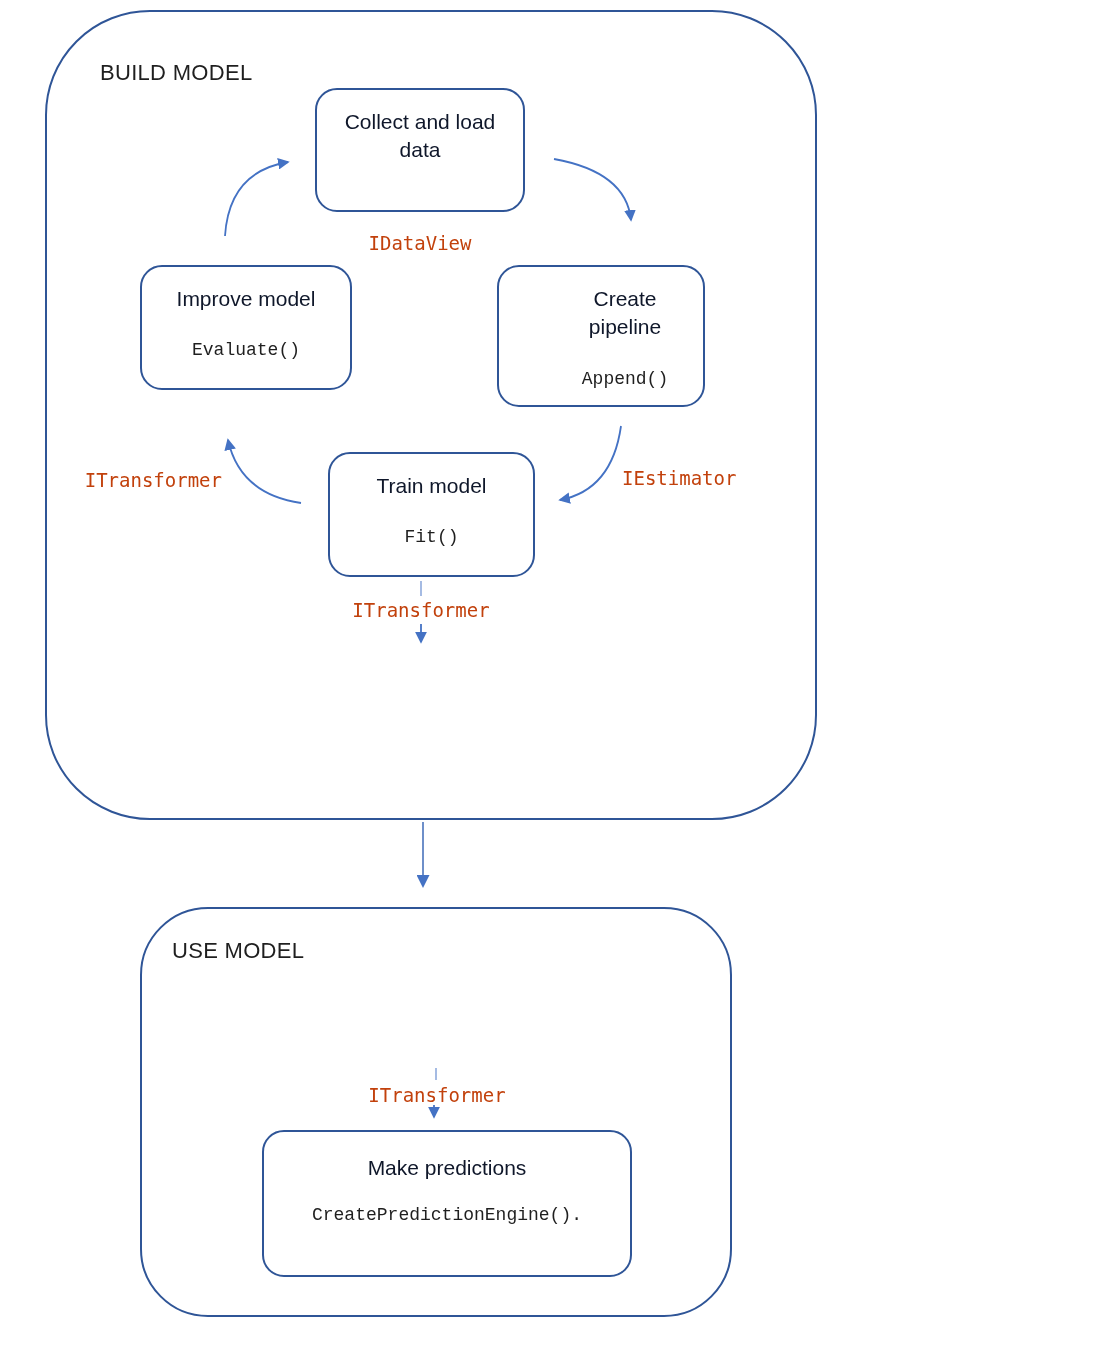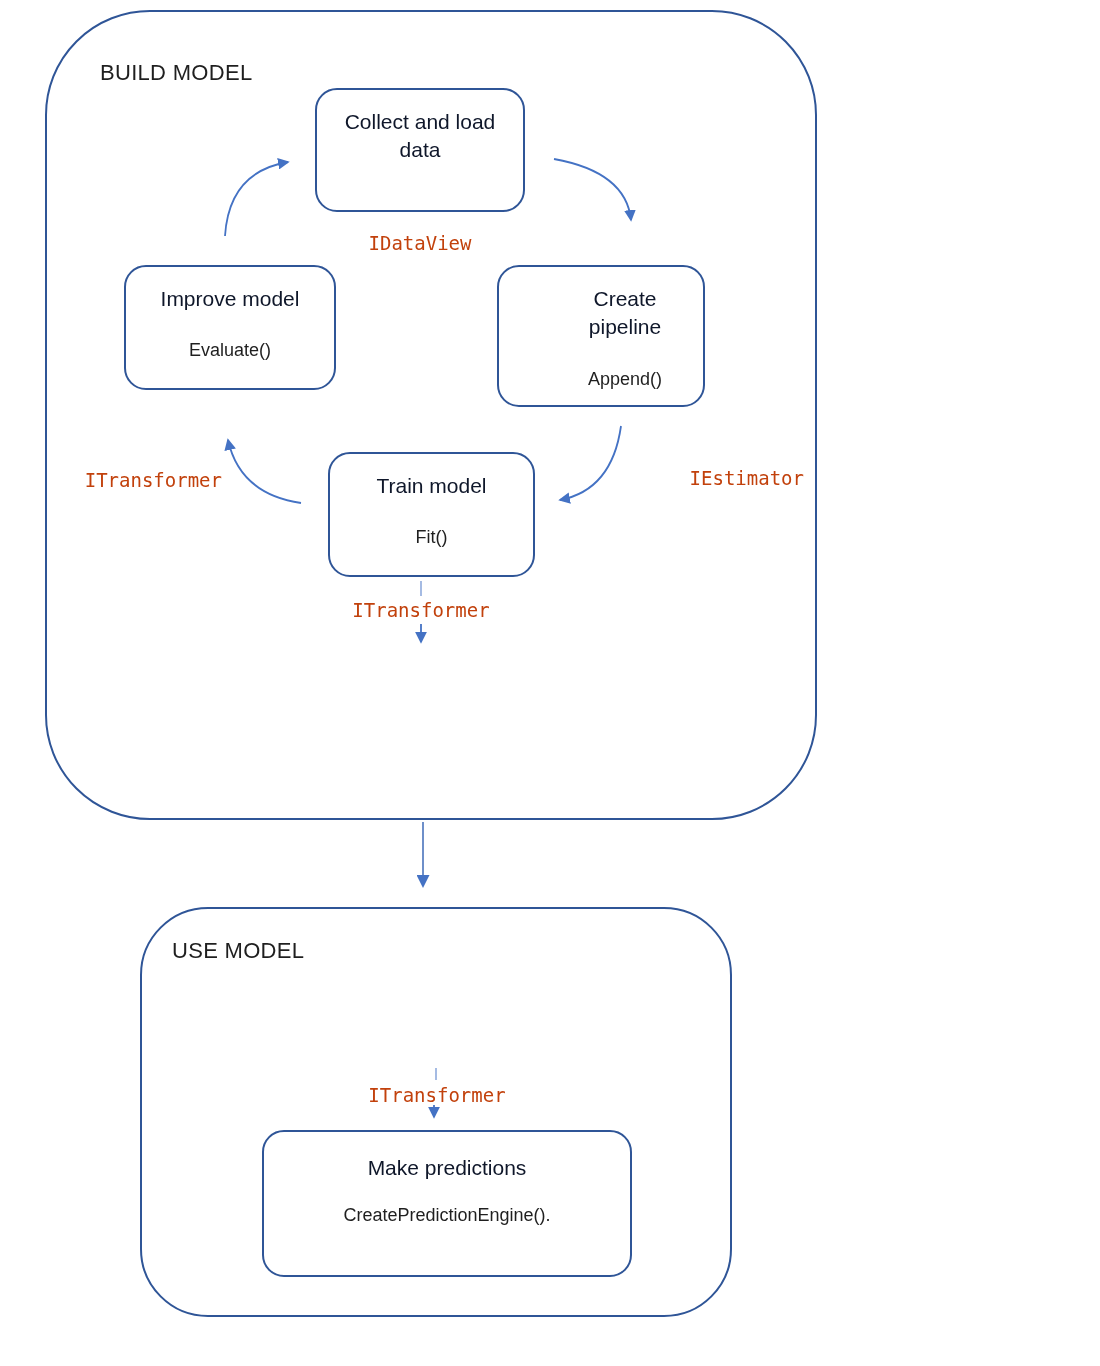--- a/index.html
+++ b/index.html
@@ -48,44 +48,44 @@
   }
   .node .title {
     margin-top: 18px;
     font-size: 21px;
     color: #0f172a;
     line-height: 1.35;
     padding: 0 14px;
   }
   .node .code {
     margin-top: 26px;
-    font-family: Liberation Sans, sans-serif;
+    font-family: Liberation Mono, monospace;
     font-size: 18px;
     color: #1f1f1f;
     line-height: 1.3;
   }
   #node-collect  { left: 315px; top:  88px; width: 210px; height: 124px; }
-  #node-improve  { left: 124px; top: 265px; width: 212px; height: 125px; }
+  #node-improve  { left: 140px; top: 265px; width: 212px; height: 125px; }
   #node-pipeline { left: 497px; top: 265px; width: 208px; height: 142px; padding-left: 48px; }
   #node-train    { left: 328px; top: 452px; width: 207px; height: 125px; text-align: center; }
   #node-save     { left: 322px; top: 660px; width: 208px; height: 123px; }
   #node-load     { left: 335px; top: 938px; width: 208px; height: 127px; }
   #node-predict  { left: 262px; top: 1130px; width: 370px; height: 147px; }
   #node-predict .title { margin-top: 22px; }
   #node-predict .code  { margin-top: 22px; }
   .iface-label {
     position: absolute;
     font-family: "DejaVu Sans Mono", "Liberation Mono", monospace;
     font-size: 19px;
     color: #c2410c;
     white-space: nowrap;
   }
   #lbl-idataview        { left: 320px; top: 232px; width: 200px; text-align: center; }
   #lbl-itransformer-l   { left:  80px; top: 469px; width: 142px; text-align: right; }
-  #lbl-iestimator       { left: 622px; top: 467px; width: 150px; text-align: right; margin-left: 32px; }
+  #lbl-iestimator       { left: 622px; top: 467px; width: 150px; text-align: left; }
   #lbl-itransformer-m   { left: 321px; top: 599px; width: 200px; text-align: center; }
   #lbl-itransformer-use { left: 337px; top: 1084px; width: 200px; text-align: center; }
   #arrow-layer {
     position: absolute;
     left: 0; top: 0;
     pointer-events: none;
   }
 </style>
 </head>
 <body>

